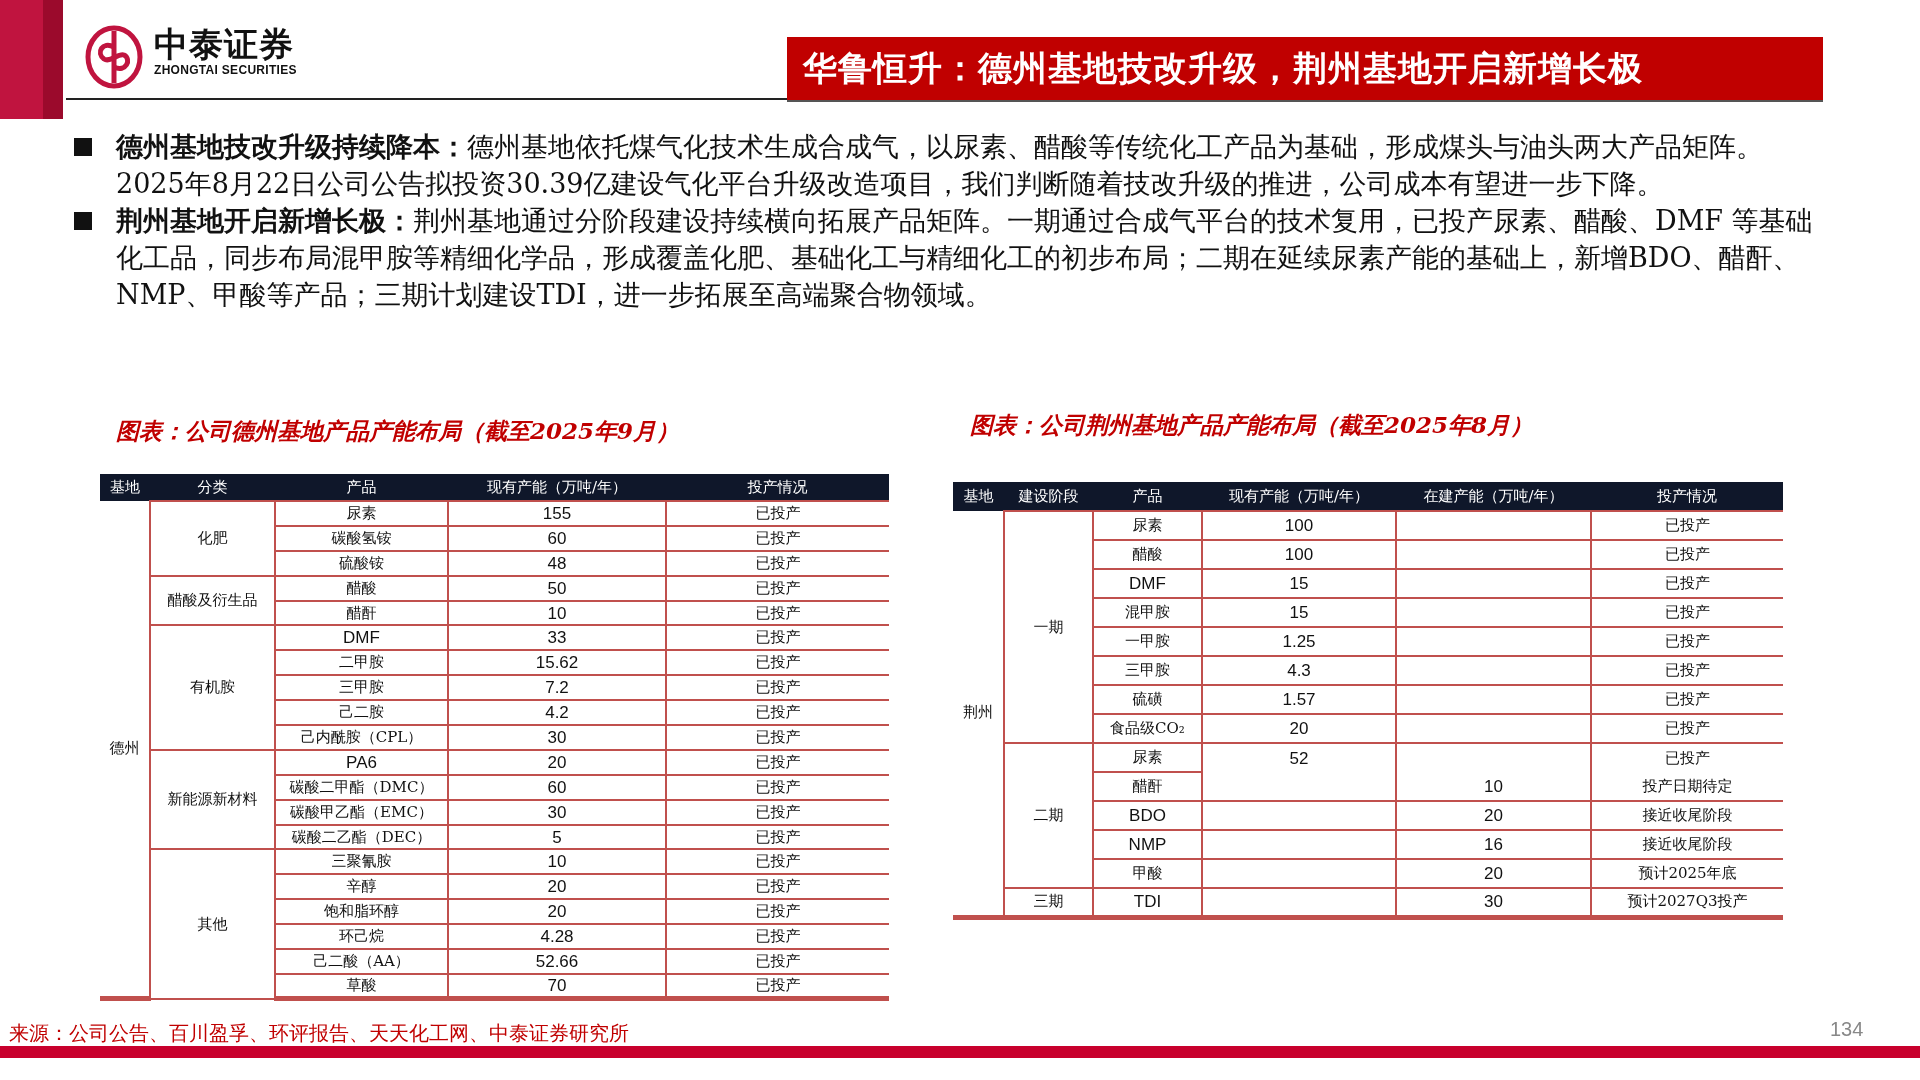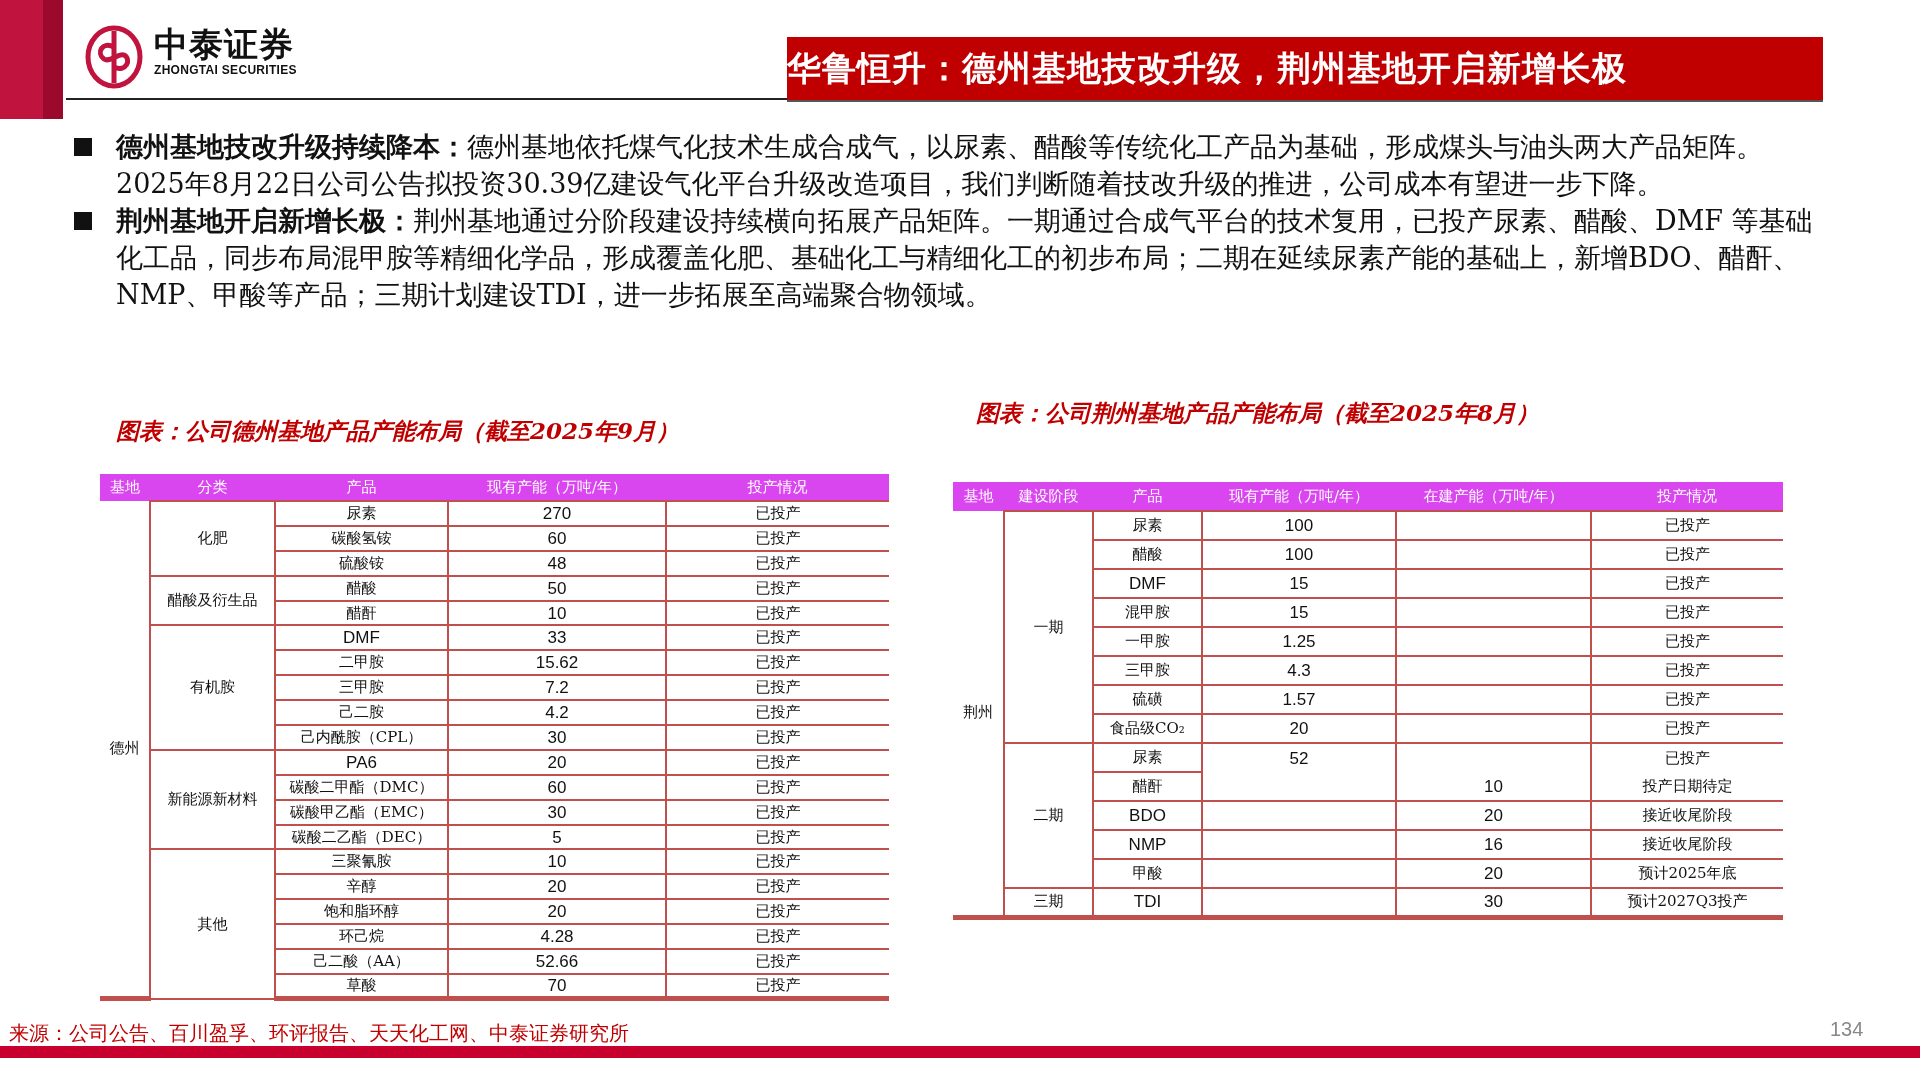--- a/index.html
+++ b/index.html
@@ -9,33 +9,33 @@
   .stripe-a { position:absolute; left:0; top:0; width:43px; height:119px; background:#c0143f; }
   .stripe-b { position:absolute; left:43px; top:0; width:20px; height:119px; background:#9b0a2c; }
 
   .logo { position:absolute; left:84px; top:25px; width:260px; height:64px; display:flex; }
   .logo-mark { width:60px; height:64px; }
   .logo-text { margin-left:10px; display:flex; flex-direction:column; }
   .logo-cn { font-size:34px; font-weight:bold; letter-spacing:1px; color:#111; line-height:38px; font-family:"DejaVu Sans", sans-serif; }
   .logo-en { font-size:12px; font-weight:bold; color:#111; letter-spacing:0.3px; font-family:"Liberation Sans", sans-serif; }
 
   .header-rule { position:absolute; left:66px; top:98px; width:722px; height:2px; background:#222; }
-  .title-bar { position:absolute; left:787px; top:37px; width:1036px; height:63px; background:#c00000; display:flex; align-items:center; box-shadow: 0 2px 0 #555; text-align: right; }
+  .title-bar { position:absolute; left:787px; top:37px; width:1036px; height:63px; background:#c00000; display:flex; align-items:center; padding-left:16px; box-shadow: 0 2px 0 #555; text-align: right; }
   .title-text { color:#fff; font-size:34px; font-weight:bold; letter-spacing:1px; font-family:"DejaVu Serif", serif; }
 
   .bullets { position:absolute; left:74px; top:128px; width:1760px; }
   .bullet { display:flex; font-size:27px; line-height:37px; }
   .bullet-icon { width:18px; height:18px; background:#111; margin-top:10px; margin-right:24px; flex:none; }
   .bullet-body { width:1700px; font-family:"DejaVu Serif", serif; }
   .bullet-body b { font-weight:bold; }
 
   .fig-title { position:absolute; font-size:23px; font-weight:bold; font-style:italic; color:#c00000; font-family:"DejaVu Serif", serif; }
 
   table.cap { position:absolute; border-collapse:collapse; font-family:"DejaVu Serif", serif; color:#111; table-layout:fixed; }
-  table.cap th { background:#d946ef; color:#fff; font-weight:normal; font-size:15px; border:none; text-align:center; }
+  table.cap th { background:#0f172a; color:#fff; font-weight:normal; font-size:15px; border:none; text-align:center; }
   table.cap td { border:2px solid #c0504d; text-align:center; font-size:15px; padding:0; line-height:1; }
   table.cap td.num { font-family:"Liberation Sans", sans-serif; font-size:17px; }
   table.cap td.base { border-left:none; }
   table.cap td.last { border-right:none; }
   table.cap tr.bottom td { border-bottom:5px solid #c0504d; }
   table.cap td.nob { border-bottom:none; }
   table.cap td.not { border-top:none; }
 
   #t1 { left:100px; top:474px; width:789px; }
   #t1 th { height:27px; }
@@ -79,21 +79,21 @@
   </div>
   <div class="bullet">
     <span class="bullet-icon"></span>
     <div class="bullet-body">
       <b>荆州基地开启新增长极：</b><span>荆州基地通过分阶段建设持续横向拓展产品矩阵。一期通过合成气平台的技术复用，已投产尿素、醋酸、DMF 等基础化工品，同步布局混甲胺等精细化学品，形成覆盖化肥、基础化工与精细化工的初步布局；二期在延续尿素产能的基础上，新增BDO、醋酐、NMP、甲酸等产品；三期计划建设TDI，进一步拓展至高端聚合物领域。</span>
     </div>
   </div>
 </div>
 
 <div class="fig-title" style="left:116px; top:400px;margin-top:16px;">图表：公司德州基地产品产能布局（截至2025年9月）</div>
-<div class="fig-title" style="left:970px; top:398px;margin-left:6px;">图表：公司荆州基地产品产能布局（截至2025年8月）</div>
+<div class="fig-title" style="left:970px; top:410px;">图表：公司荆州基地产品产能布局（截至2025年8月）</div>
 
 <table class="cap" id="t1">
   <colgroup>
       <col style="width:50px">
       <col style="width:125px">
       <col style="width:173px">
       <col style="width:218px">
       <col style="width:223px">
     </colgroup>
   <thead>
@@ -103,21 +103,21 @@
     <th>产品</th>
     <th>现有产能（万吨/年）</th>
     <th>投产情况</th>
   </tr>
     </thead>
   <tbody id="t1body">
       <tr>
         <td class="base" rowspan="20" style="border-top: none; border-bottom: 5px solid rgb(192, 80, 77);">德州</td>
         <td rowspan="3">化肥</td>
         <td>尿素</td>
-        <td class="num">270</td>
+        <td class="num">155</td>
         <td class="last">已投产</td>
       </tr>
       <tr>
         <td>碳酸氢铵</td>
         <td class="num">60</td>
         <td class="last">已投产</td>
       </tr>
       <tr>
         <td>硫酸铵</td>
         <td class="num">48</td>

